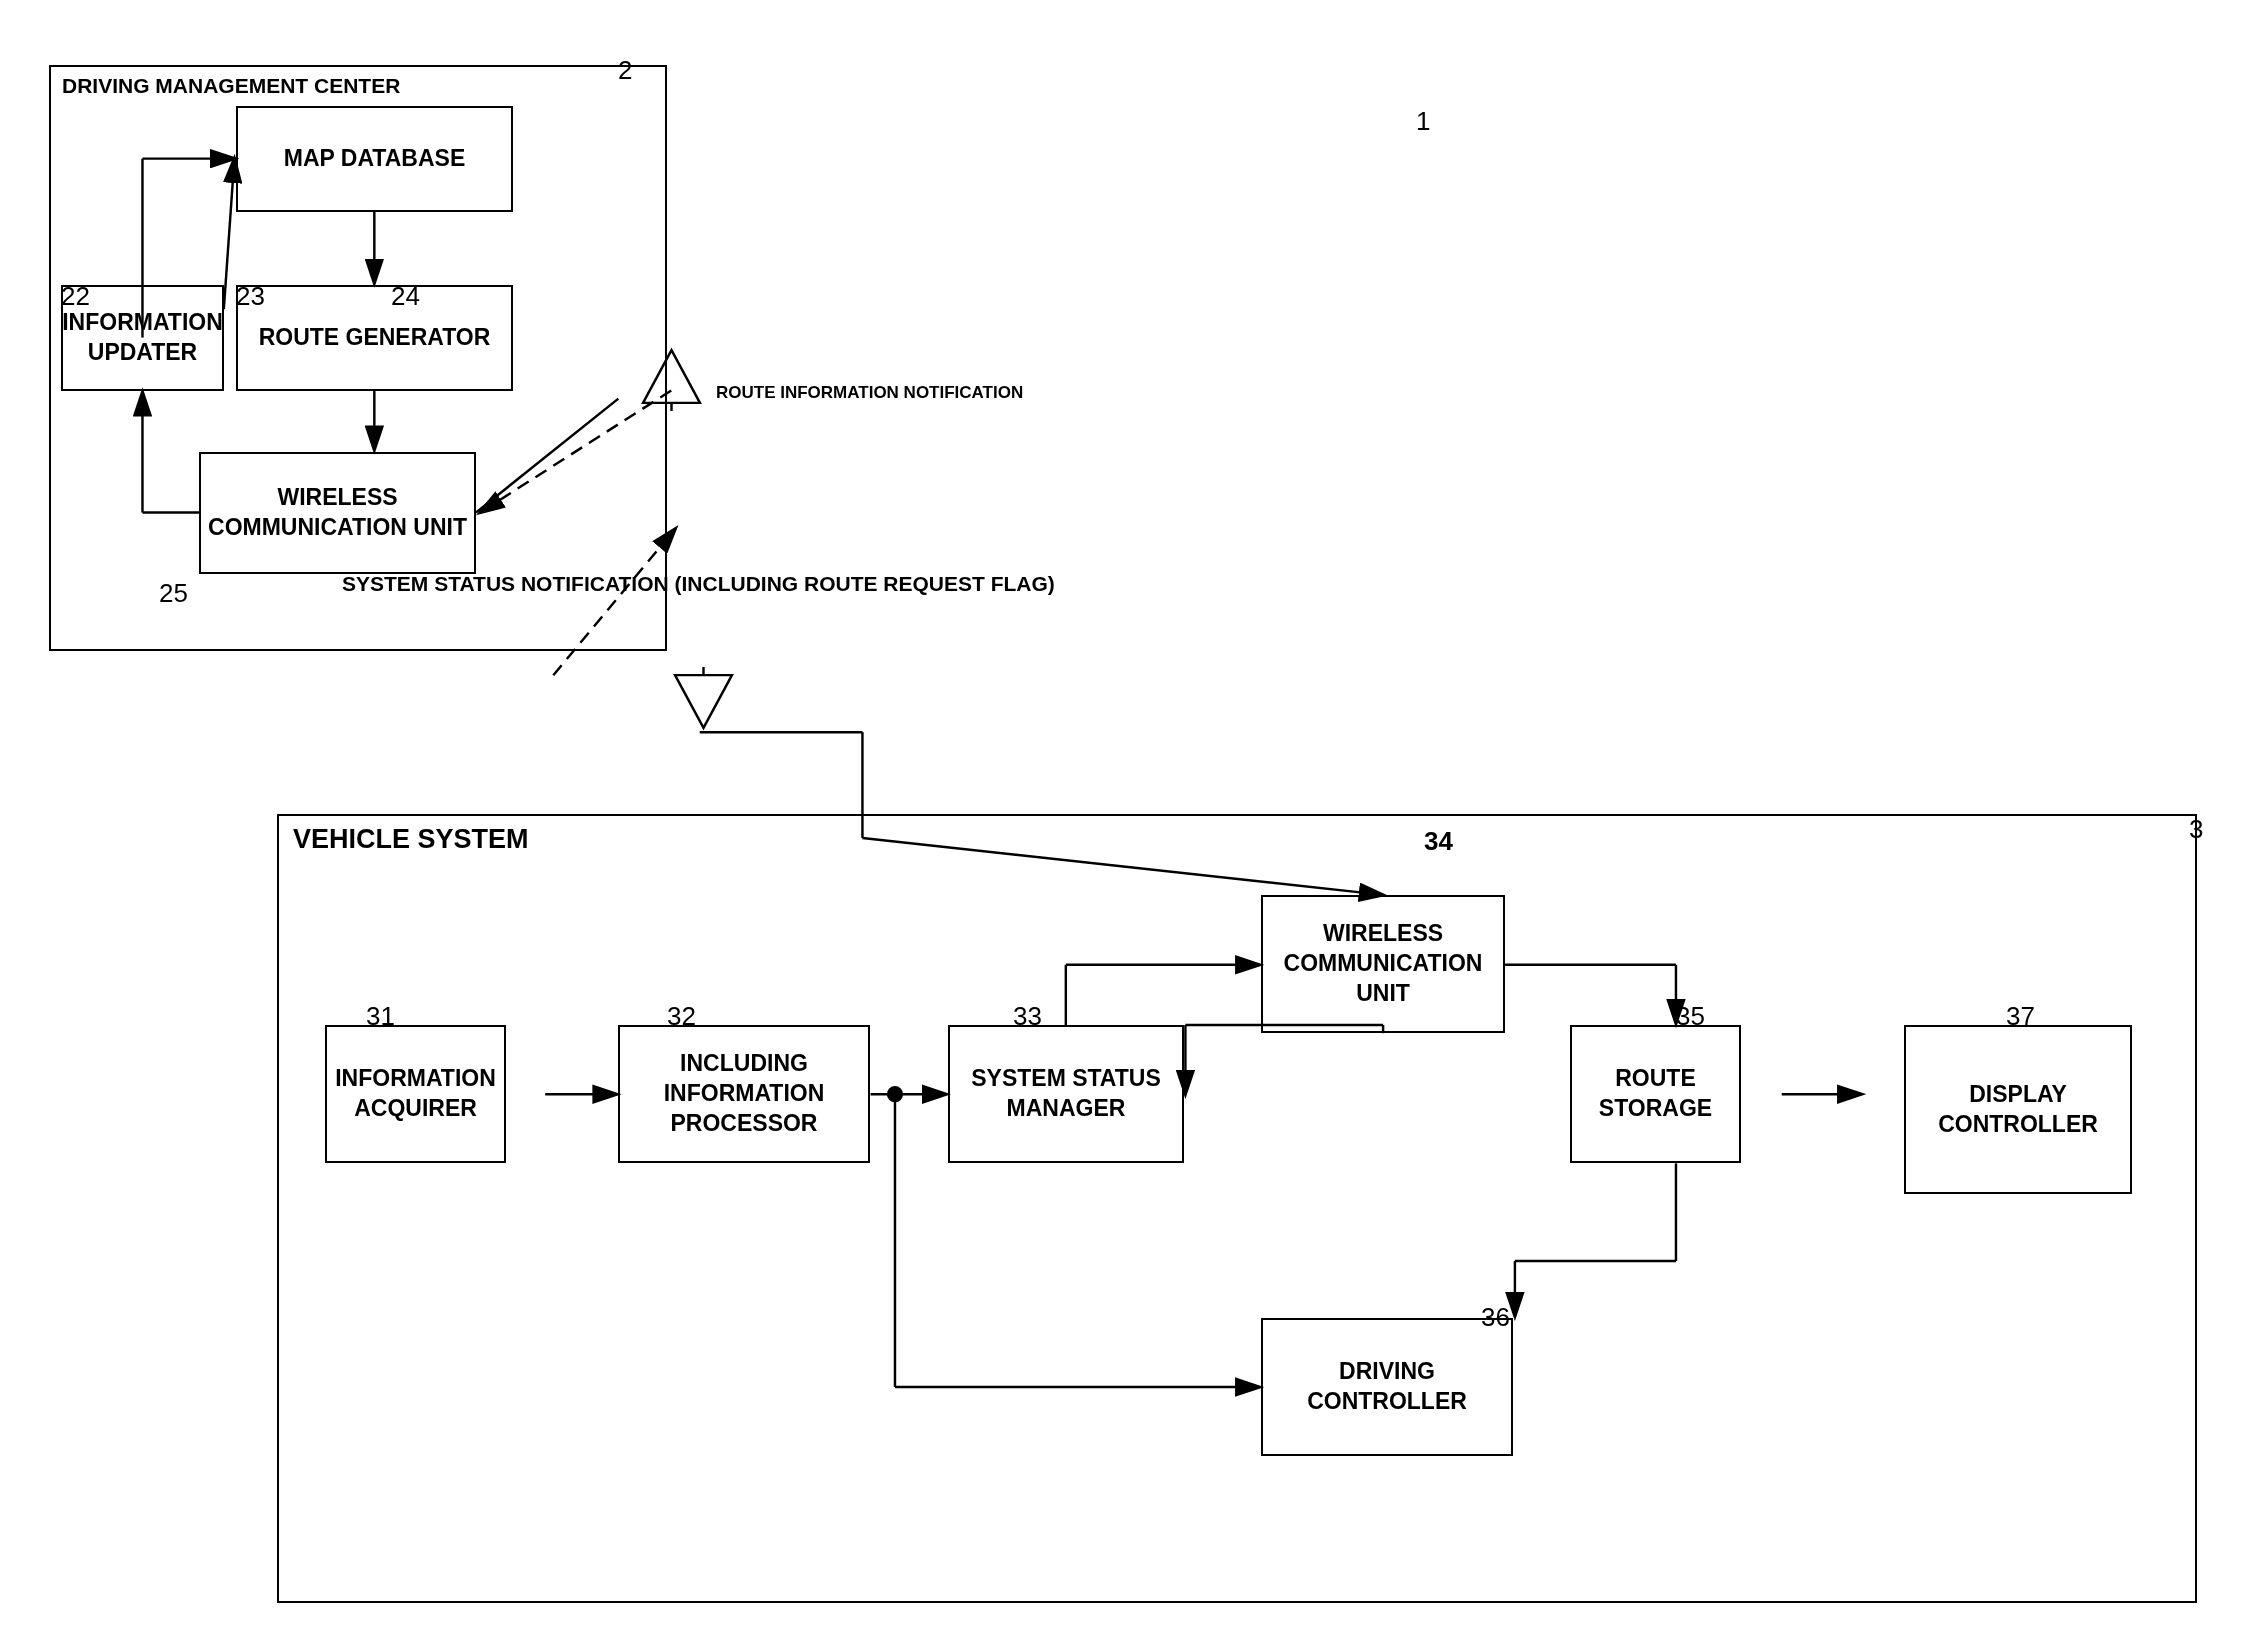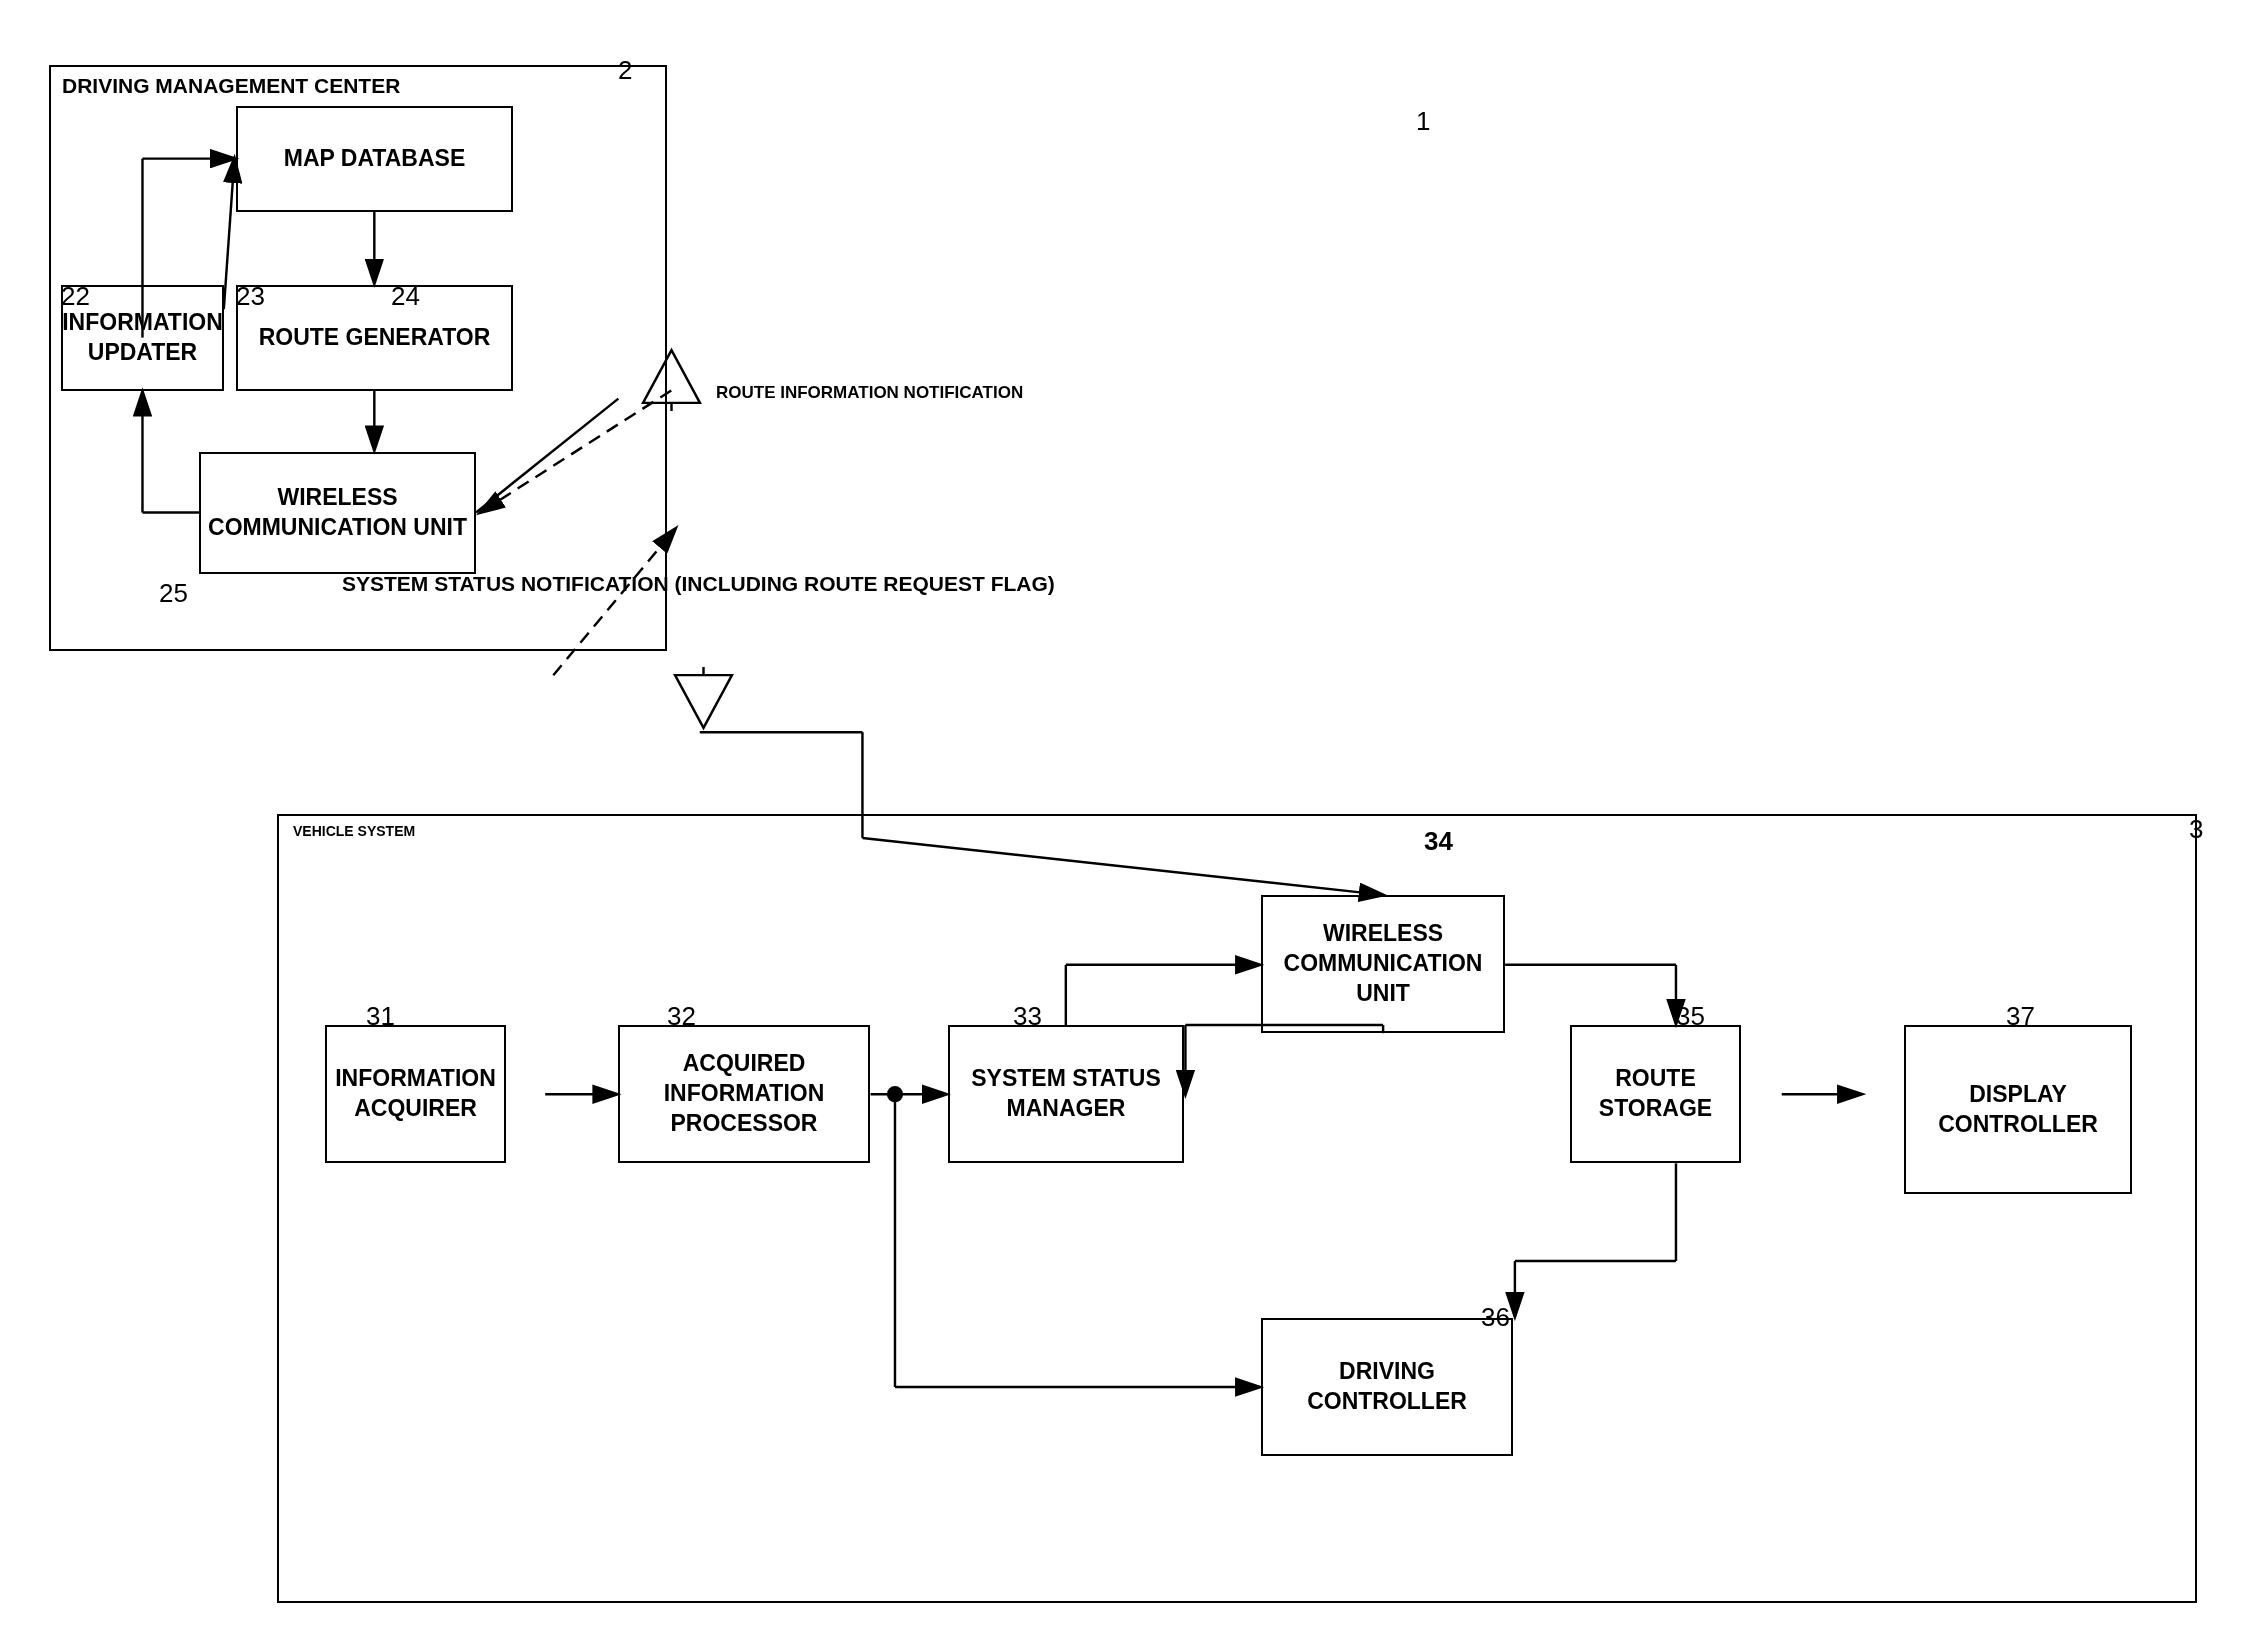--- a/index.html
+++ b/index.html
@@ -73,28 +73,28 @@
   <div class="box" style="top:452px; left:199px; width:277px; height:122px;">WIRELESS COMMUNICATION UNIT</div>
 
   <div class="box" style="top:285px; left:61px; width:163px; height:106px;">INFORMATION UPDATER</div>
 
   <span class="ref-num" style="top:281px; left:61px;">22</span>
   <span class="ref-num" style="top:281px; left:236px;">23</span>
   <span class="ref-num" style="top:281px; left:391px;">24</span>
   <span class="ref-num" style="top:578px; left:159px;">25</span>
 
   <div class="outer-box" style="top:814px; left:277px; width:1920px; height:789px;"></div>
-  <div class="label" style="top:822px; left:293px; font-size:14px; text-align:left;">VEHICLE SYSTEM</div>
+  <div class="label" style="top:822px; left:293px; font-size:27px; text-align:left;">VEHICLE SYSTEM</div>
 
   <span class="ref-num" style="top:814px; left:2189px;">3</span>
 
   <div class="box" style="top:1025px; left:325px; width:181px; height:138px;">INFORMATION ACQUIRER</div>
   <span class="ref-num" style="top:1001px; left:366px;">31</span>
 
-  <div class="box" style="top:1025px; left:618px; width:252px; height:138px;">ACQUIRED INFORMATION PROCESSOR</div>
+  <div class="box" style="top:1025px; left:618px; width:252px; height:138px;">INCLUDING INFORMATION PROCESSOR</div>
   <span class="ref-num" style="top:1001px; left:667px;">32</span>
 
   <div class="box" style="top:1025px; left:948px; width:236px; height:138px;">SYSTEM STATUS MANAGER</div>
   <span class="ref-num" style="top:1001px; left:1013px;">33</span>
 
   <div class="box" style="top:895px; left:1261px; width:244px; height:138px;">WIRELESS COMMUNICATION UNIT</div>
   <span class="ref-num" style="top:826px; left:1424px;font-weight:bold;">34</span>
 
   <div class="box" style="top:1025px; left:1570px; width:171px; height:138px;">ROUTE STORAGE</div>
   <span class="ref-num" style="top:1001px; left:1676px;">35</span>

